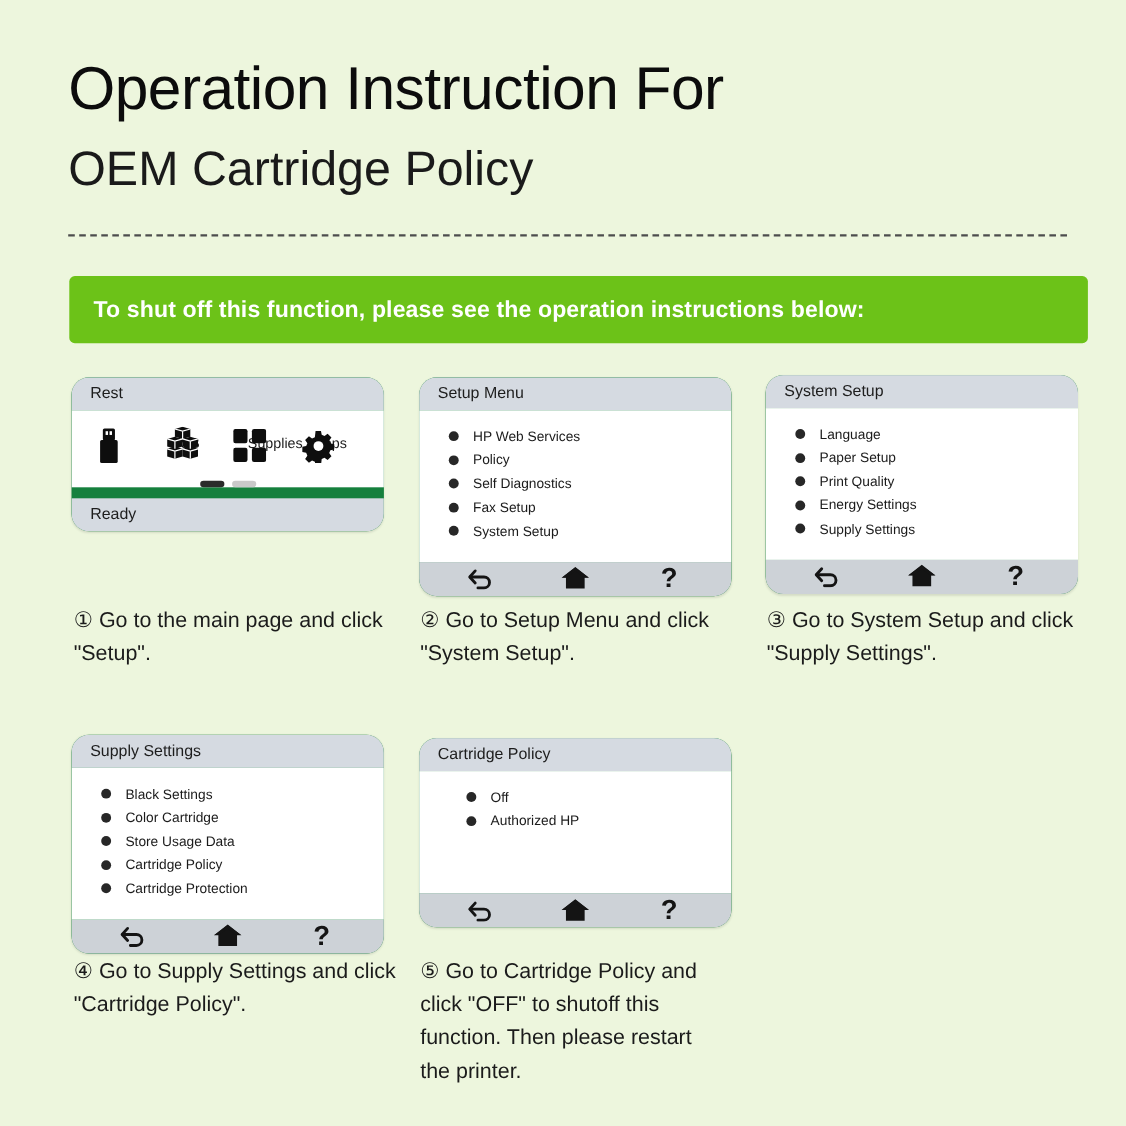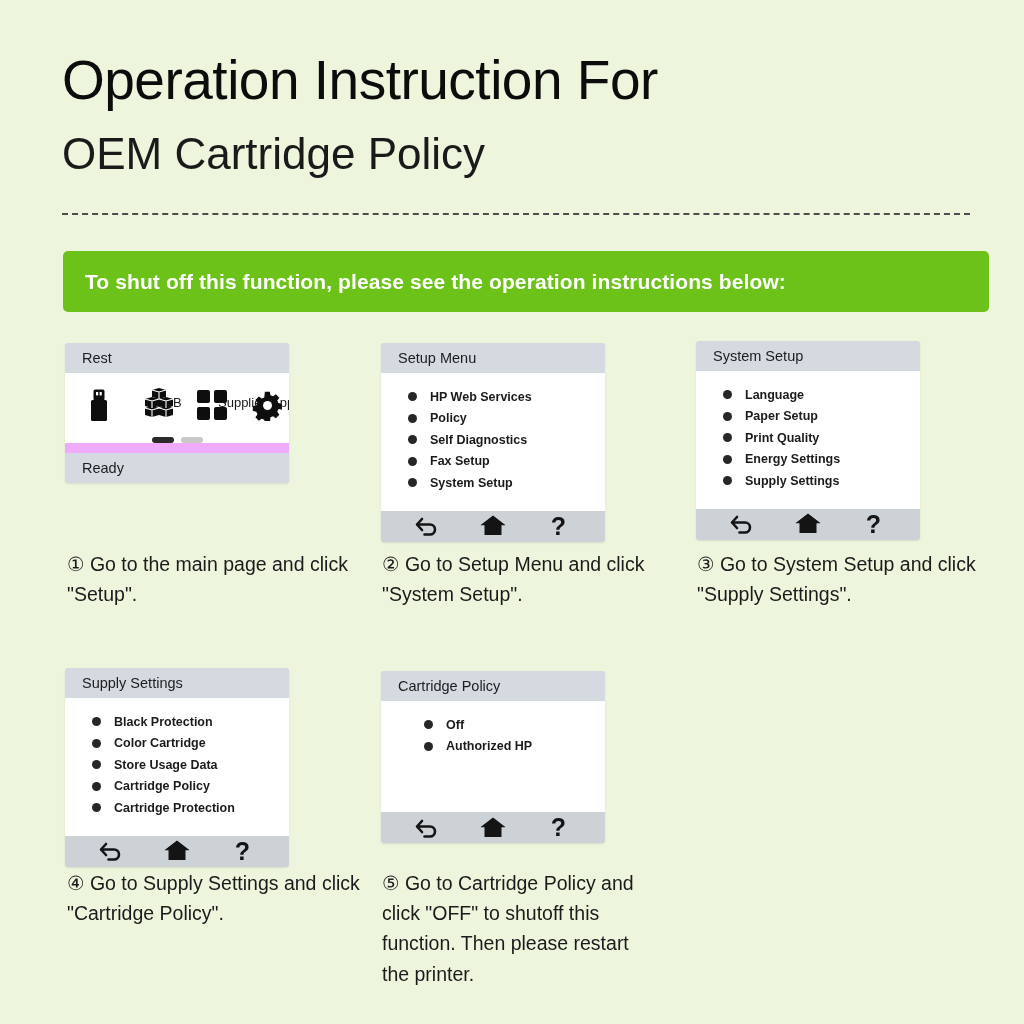--- a/index.html
+++ b/index.html
@@ -65,23 +65,23 @@
   .banner-text {
     color: #ffffff;
     font-size: 21px;
     font-weight: bold;
     letter-spacing: 0.1px;
   }
 
   
   .panel {
     position: absolute;
-    width: 224px;
-    background: #f0abfc;
-    border-radius: 4px;
+    width: 284px;
+    background: #15803d;
+    border-radius: 16px;
     overflow: hidden;
     box-shadow: 0 1px 2px rgba(0,0,0,0.10);
   }
 
   .panel-head {
     background: #d5dae1;
     height: 30px;
     display: flex;
     align-items: center;
     padding-left: 17px;
@@ -128,21 +128,21 @@
     height: 21.5px;
     padding-left: 27px;
   }
   .bullet {
     width: 9px; height: 9px;
     border-radius: 50%;
     background: #272727;
     flex: 0 0 auto;
     margin-right: 13px;
   }
-  .menu-label { font-size: 12.5px; color: #1b1b1b; font-weight: bold; }
+  .menu-label { font-size: 12.5px; color: #1b1b1b; }
 
   
   .icon-row {
     display: flex;
     justify-content: space-between;
     padding: 14px 20px 0 22px;
   }
   .icon-cell {
     width: 55px;
     display: flex;
@@ -362,21 +362,21 @@
   </div>
 
   <div class="panel" style="left:65px; top:668px;">
     <div class="panel-head">
       <span>Supply Settings</span>
     </div>
     <div class="panel-body">
       <div class="menu-list" style="padding-top:13px; padding-bottom:17px;">
         <div class="menu-item">
           <span class="bullet"></span>
-          <span class="menu-label">Black Protection</span>
+          <span class="menu-label">Black Settings</span>
         </div>
         <div class="menu-item">
           <span class="bullet"></span>
           <span class="menu-label">Color Cartridge</span>
         </div>
         <div class="menu-item">
           <span class="bullet"></span>
           <span class="menu-label">Store Usage Data</span>
         </div>
         <div class="menu-item">

